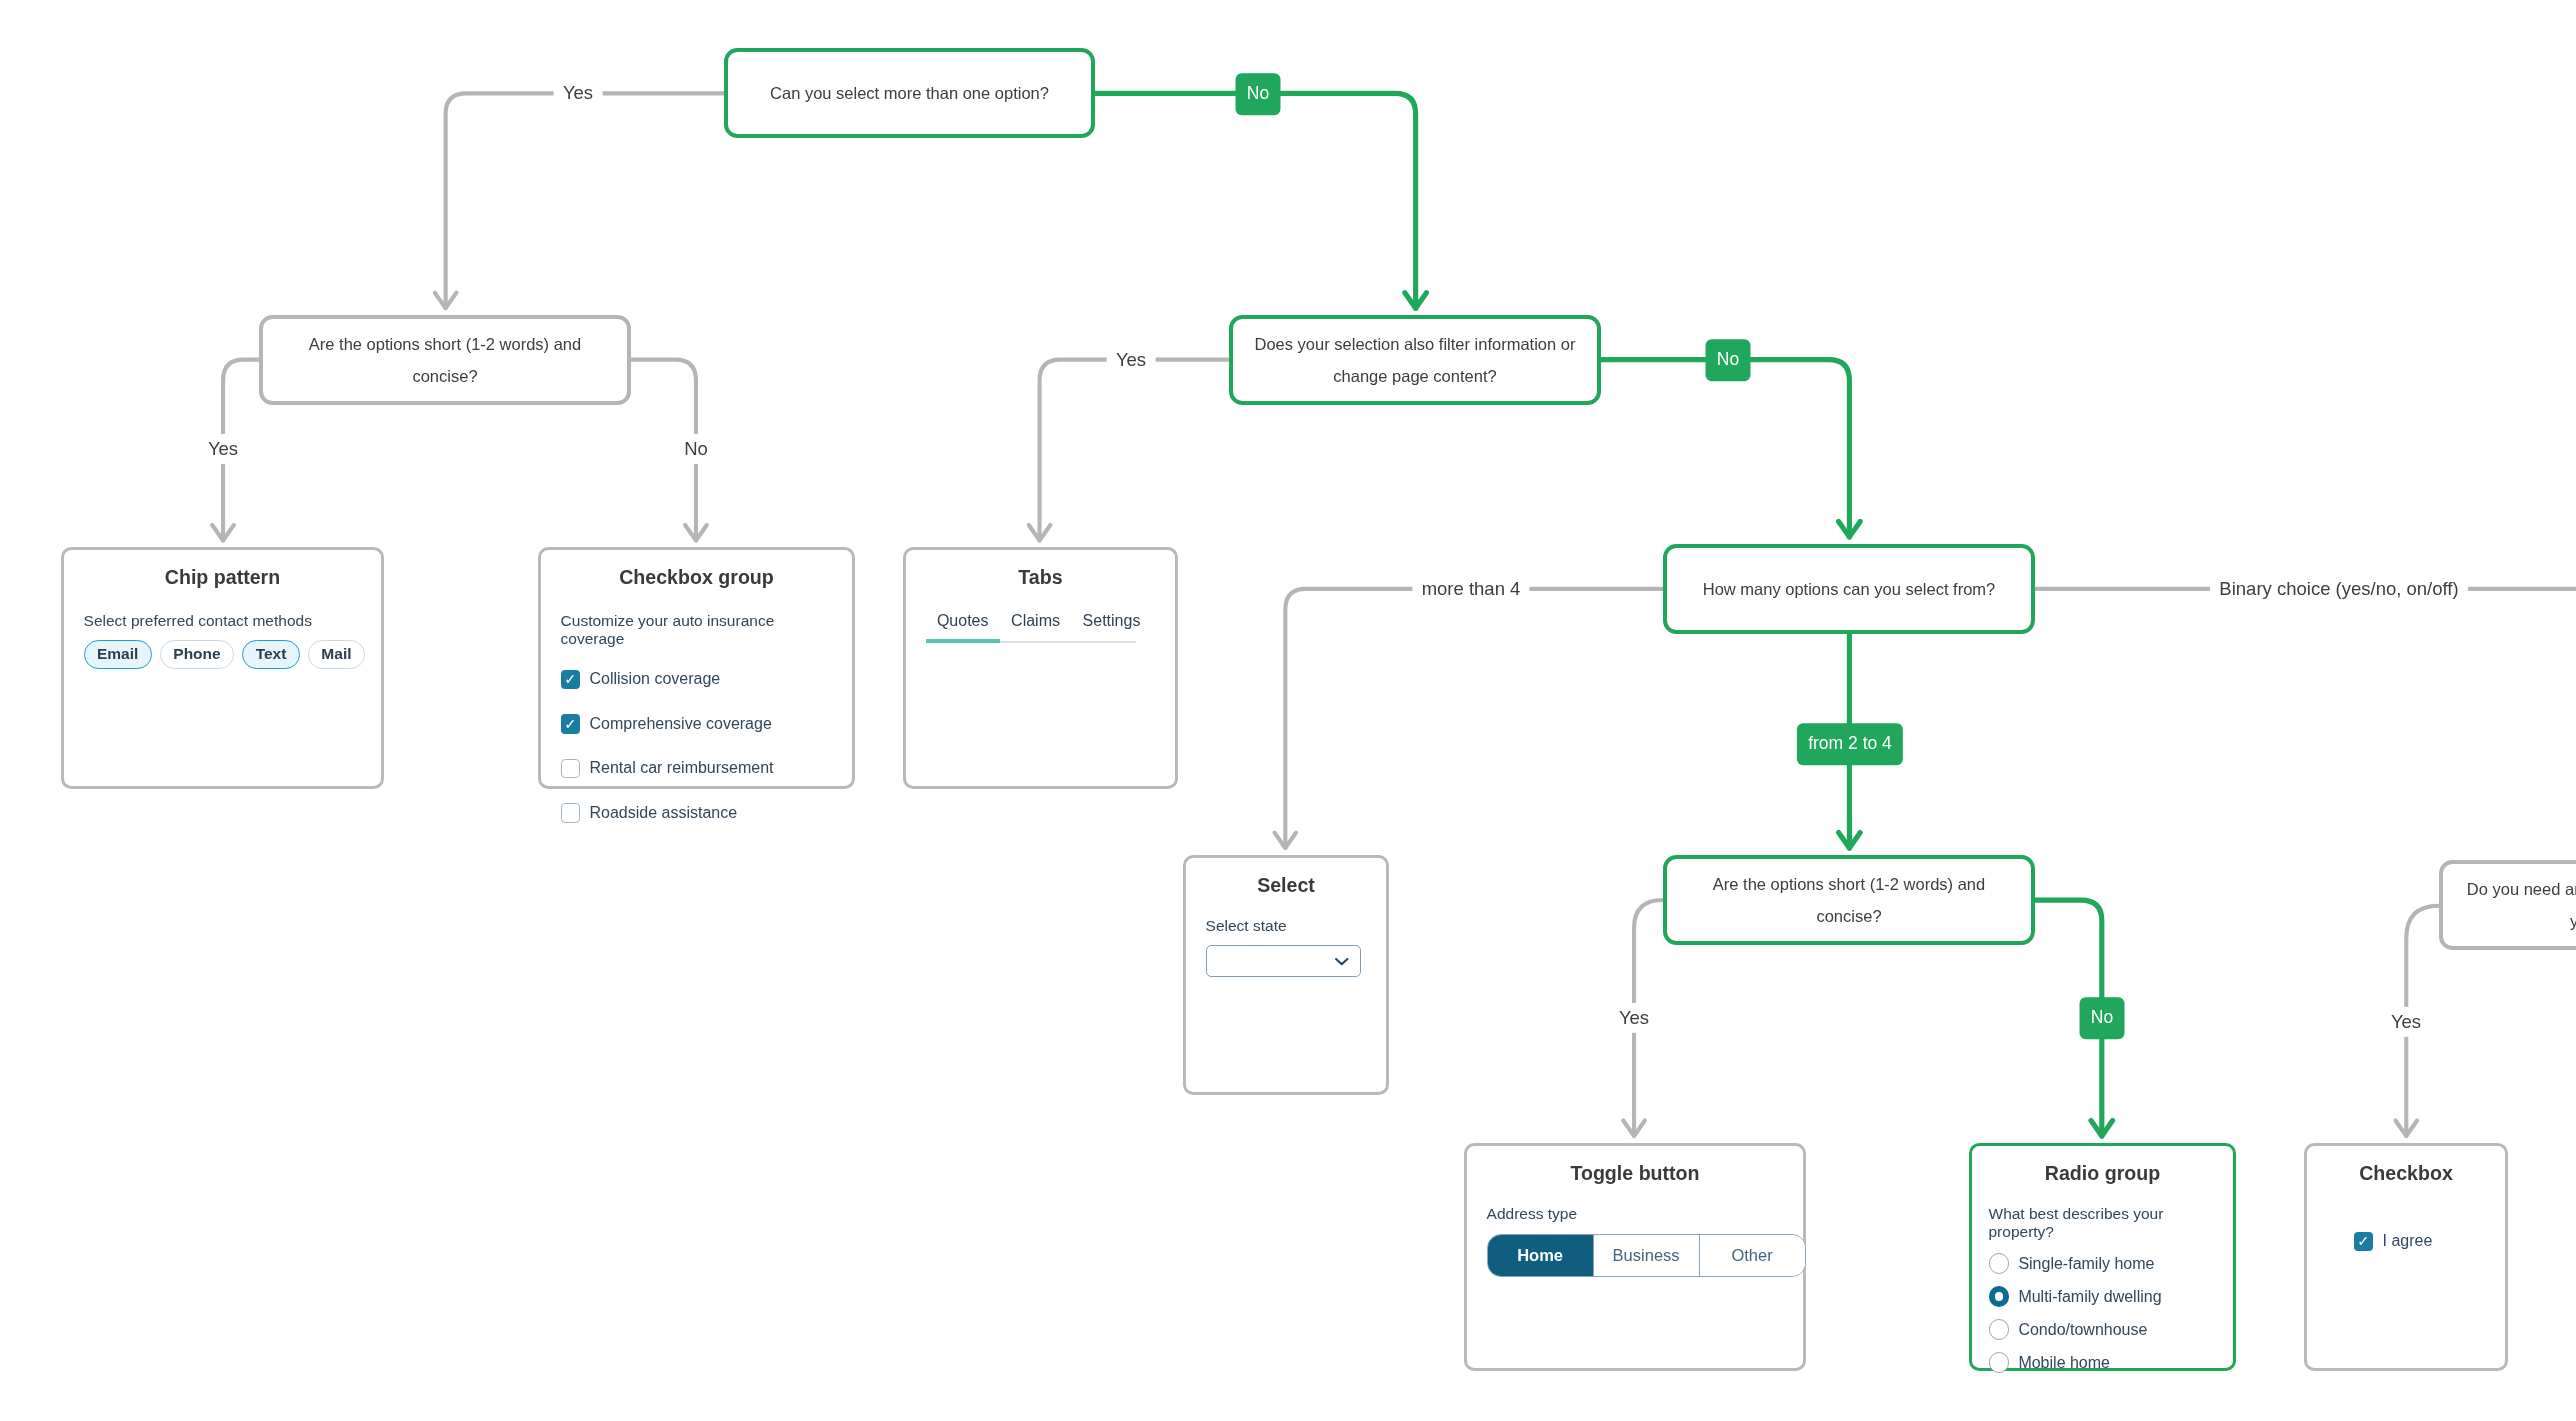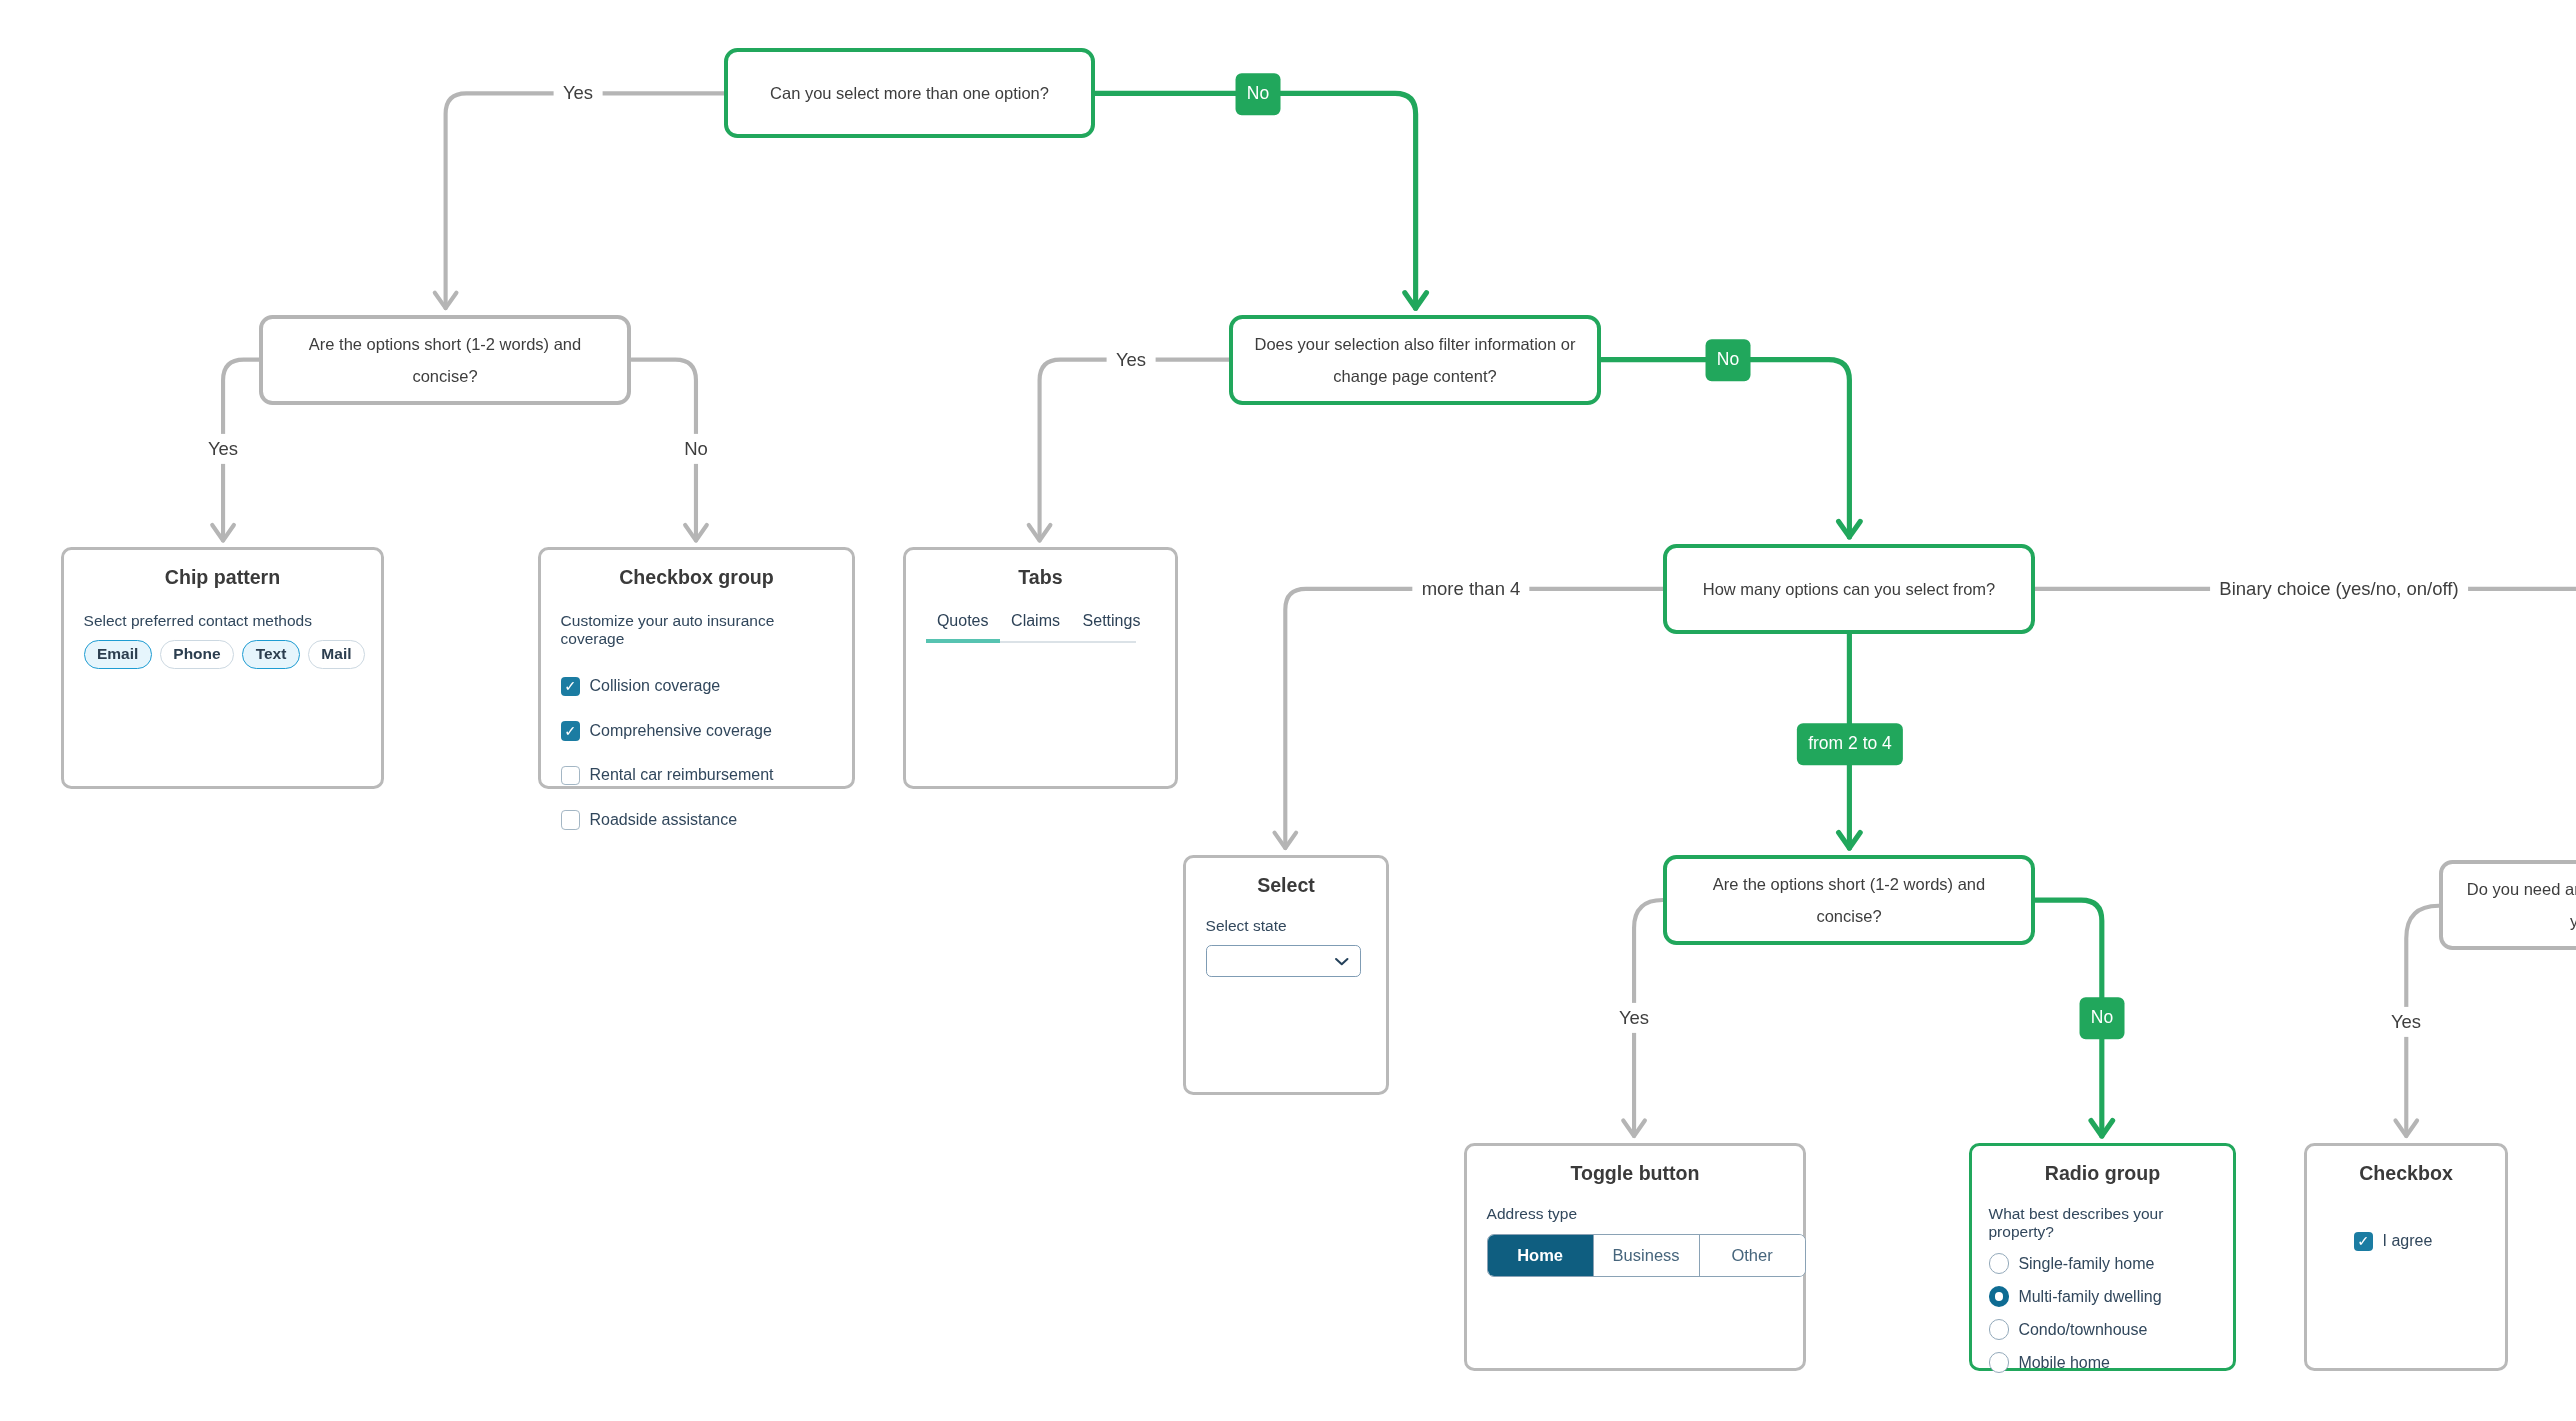--- a/index.html
+++ b/index.html
@@ -48,21 +48,21 @@
   .tab{font-size:16px;color:#2d4257;padding:0 11.3px 9.3px;}
   .tab.active{border-bottom:4.1px solid #57c3b1;margin-bottom:-2.1px;}
 
   
   .select-box{margin-top:10.3px;width:155px;height:32px;border:1.5px solid #7f9cb4;border-radius:5.2px;
               box-sizing:border-box;display:flex;align-items:center;justify-content:flex-end;
               padding-right:10.3px;background:#ffffff;}
 
   
   .segmented{margin-top:11.3px;display:flex;width:319px;height:43px;border:1px solid #8aa2b5;
-             border-radius:7px;overflow:hidden;box-sizing:border-box;background:#ffffff;}
+             border-radius:14px;overflow:hidden;box-sizing:border-box;background:#ffffff;}
   .segment{flex:1;display:flex;align-items:center;justify-content:center;font-size:16.5px;
            color:#46657c;background:#ffffff;}
   .segment + .segment{border-left:1px solid #8aa2b5;}
   .segment.selected{background:#0f5e80;color:#ffffff;font-weight:700;border-left:none;}
 
   
   .radio-row{display:flex;align-items:center;gap:9.3px;margin-top:12.4px;}
   .radio{width:20.6px;height:20.6px;border-radius:50%;box-sizing:border-box;flex:none;background:#fff;}
   .radio.unselected{border:1.5px solid #93a9ba;}
   .radio.selected{border:6.2px solid #0e6c93;}
@@ -142,21 +142,21 @@
         <div class="chip selected">Text</div>
         <div class="chip">Mail</div>
       </div>
     </div>
   </div>
 
   <div class="card" style="left:538px;top:547px;width:317px;height:242px">
     <div class="card-title">Checkbox group</div>
     <div class="card-body">
       <div class="field-label" style="margin-top:23px">Customize your auto insurance coverage</div>
-      <div class="check-row" style="margin-top:29px">
+      <div class="check-row" style="margin-top:22px">
         <div class="checkbox checked"></div>
         <span class="opt-label">Collision coverage</span>
       </div>
       <div class="check-row">
         <div class="checkbox checked"></div>
         <span class="opt-label">Comprehensive coverage</span>
       </div>
       <div class="check-row">
         <div class="checkbox unchecked"></div>
         <span class="opt-label">Rental car reimbursement</span>

